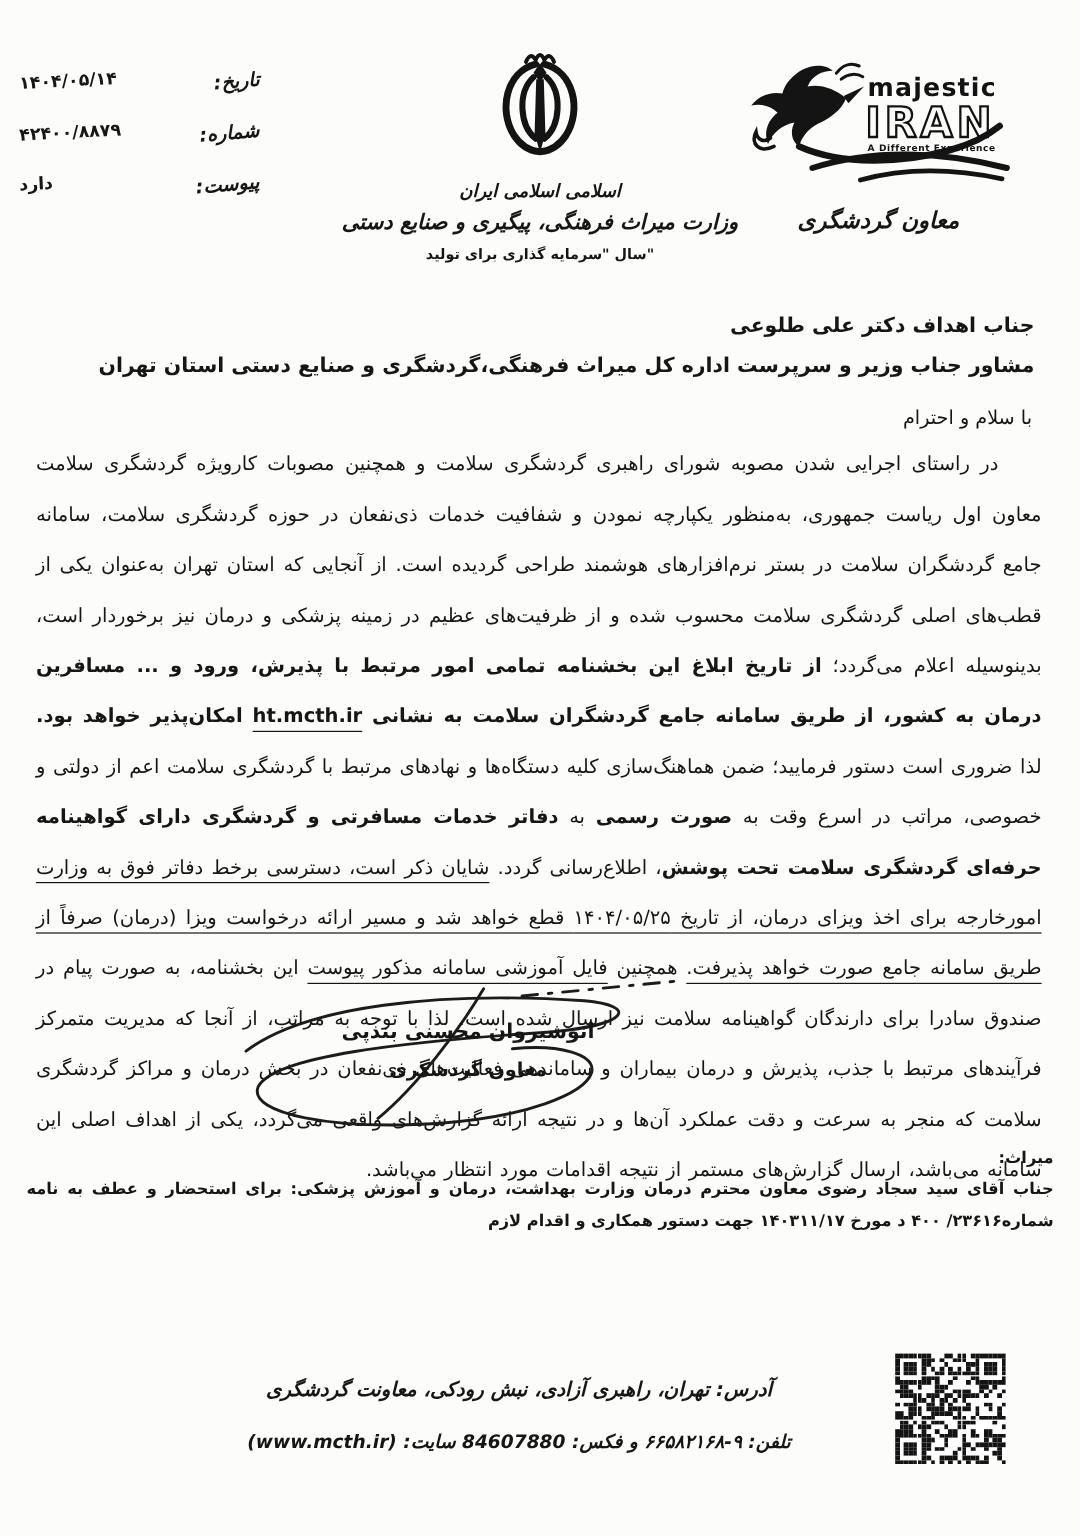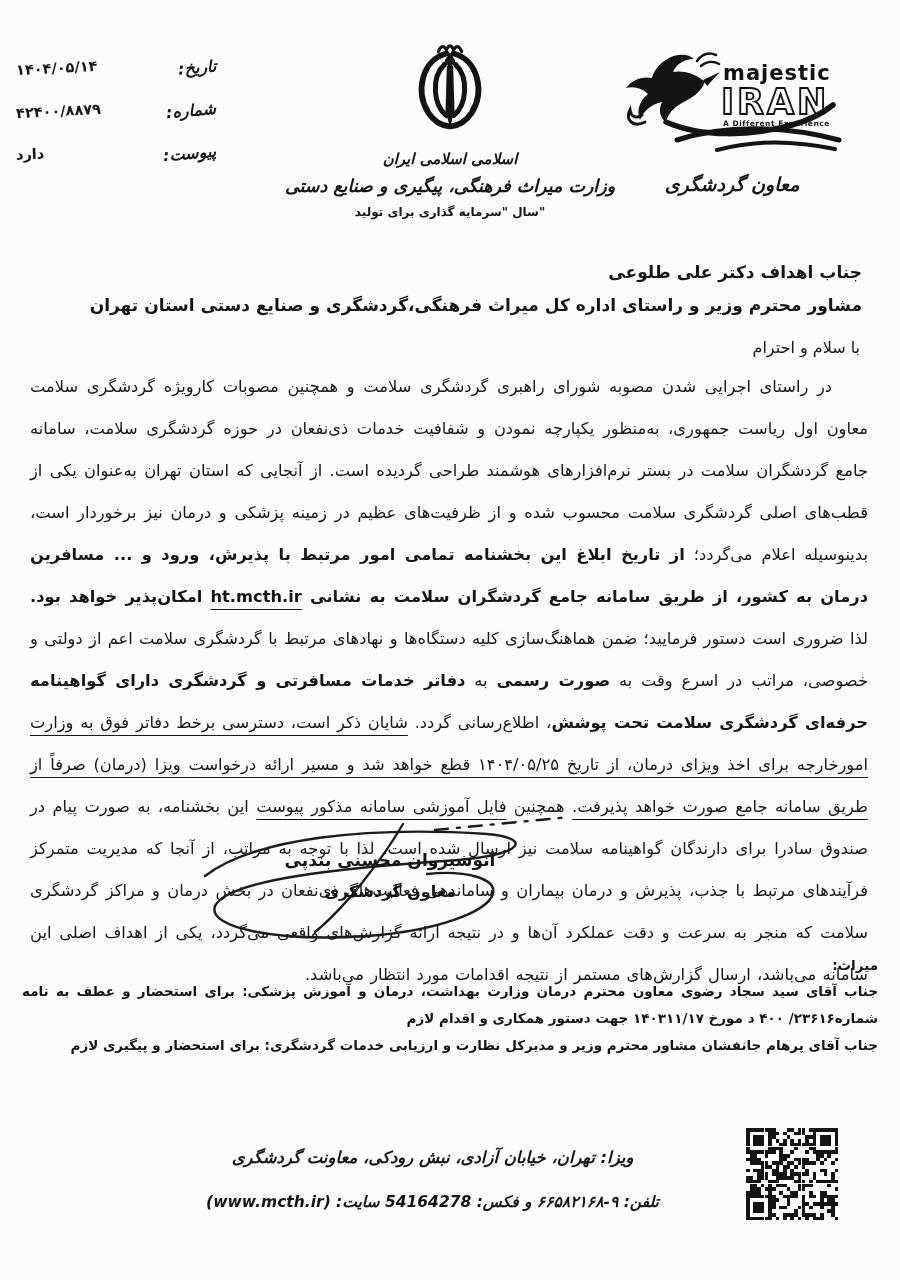--- a/index.html
+++ b/index.html
@@ -109,21 +109,21 @@
       </g>
       <text x="106" y="30" class="logo-majestic">majestic</text>
       <text x="104" y="64" class="logo-iran">IRAN</text>
       <text x="106" y="76" class="logo-tagline">A Different Experience</text>
     </svg>
     <div class="deputy-unit-title">معاون گردشگری</div>
   </div>
 
   <div class="recipient-block">
     <div>جناب اهداف دکتر علی طلوعی</div>
-    <div>مشاور محترم وزیر و راستای اداره کل میراث فرهنگی،گردشگری و صنایع دستی استان تهران</div>
+    <div>مشاور جناب وزیر و سرپرست اداره کل میراث فرهنگی،گردشگری و صنایع دستی استان تهران</div>
   </div>
 
   <div class="salutation">با سلام و احترام</div>
 
   <div class="body-paragraph"><span>در راستای اجرایی شدن مصوبه شورای راهبری گردشگری سلامت و همچنین مصوبات کارویژه گردشگری سلامت معاون اول ریاست جمهوری، به‌منظور یکپارچه نمودن و شفافیت خدمات ذی‌نفعان در حوزه گردشگری سلامت، سامانه جامع گردشگران سلامت در بستر نرم‌افزارهای هوشمند طراحی گردیده است. از آنجایی که استان تهران به‌عنوان یکی از قطب‌های اصلی گردشگری سلامت محسوب شده و از ظرفیت‌های عظیم در زمینه پزشکی و درمان نیز برخوردار است، بدینوسیله اعلام می‌گردد؛ </span><span class="b">از تاریخ ابلاغ این بخشنامه تمامی امور مرتبط با پذیرش، ورود و ... مسافرین درمان به کشور، از طریق سامانه جامع گردشگران سلامت به نشانی </span><span class="b u">ht.mcth.ir</span><span class="b"> امکان‌پذیر خواهد بود.</span><span> لذا ضروری است دستور فرمایید؛ ضمن هماهنگ‌سازی کلیه دستگاه‌ها و نهادهای مرتبط با گردشگری سلامت اعم از دولتی و خصوصی، مراتب در اسرع وقت به </span><span class="b">صورت رسمی</span><span> به </span><span class="b">دفاتر خدمات مسافرتی و گردشگری دارای گواهینامه حرفه‌ای گردشگری سلامت تحت پوشش</span><span>، اطلاع‌رسانی گردد. </span><span class="u">شایان ذکر است، دسترسی برخط دفاتر فوق به وزارت امورخارجه برای اخذ ویزای درمان، از تاریخ ۱۴۰۴/۰۵/۲۵ قطع خواهد شد و مسیر ارائه درخواست ویزا (درمان) صرفاً از طریق سامانه جامع صورت خواهد پذیرفت.</span><span> همچنین </span><span class="u">فایل آموزشی سامانه مذکور پیوست</span><span> این بخشنامه، به صورت پیام در صندوق سادرا برای دارندگان گواهینامه سلامت نیز ارسال شده است. لذا با توجه به مراتب، از آنجا که مدیریت متمرکز فرآیندهای مرتبط با جذب، پذیرش و درمان بیماران و ساماندهی فعالیت‌های ذی‌نفعان در بخش درمان و مراکز گردشگری سلامت که منجر به سرعت و دقت عملکرد آن‌ها و در نتیجه ارائه گزارش‌های واقعی می‌گردد، یکی از اهداف اصلی این سامانه می‌باشد، ارسال گزارش‌های مستمر از نتیجه اقدامات مورد انتظار می‌باشد.</span></div>
 
   <div class="signature-block">
     <svg viewBox="0 0 410 160" width="410" height="160">
       <g fill="none" stroke="#1c1c1c" stroke-linecap="round">
         <path d="M250,20 L385,7" stroke-width="2.4" stroke-dasharray="13 9 3 9"></path>
@@ -133,27 +133,26 @@
       </g>
     </svg>
     <div class="signature-name">انوشیروان محسنی بندپی</div>
     <div class="signature-title">معاون گردشگری</div>
   </div>
 
   <div class="cc-block">
     <div class="cc-label">میراث:</div>
     <div>
         <div class="cc-item">جناب آقای سید سجاد رضوی معاون محترم درمان وزارت بهداشت، درمان و آموزش پزشکی: برای استحضار و عطف به نامه شماره۲۳۶۱۶/ ۴۰۰ د مورخ ۱۴۰۳۱۱/۱۷ جهت دستور همکاری و اقدام لازم</div>
-        <div class="cc-item">جناب آقای پرهام جانفشان مشاور محترم وزیر و مدیرکل نظارت و ارزیابی خدمات گردشگری: برای استحضار و پیگیری لازم</div>
       </div>
   </div>
 
   <div class="footer-text">
-    <div class="footer-address">ویزا: تهران، خیابان آزادی، نبش رودکی، معاونت گردشگری</div>
-    <div class="footer-contact">تلفن: ۹-۶۶۵۸۲۱۶۸ و فکس: 54164278 سایت: (www.mcth.ir)</div>
+    <div class="footer-address">آدرس: تهران، راهبری آزادی، نبش رودکی، معاونت گردشگری</div>
+    <div class="footer-contact">تلفن: ۹-۶۶۵۸۲۱۶۸ و فکس: 84607880 سایت: (www.mcth.ir)</div>
   </div>
   <div class="qr">
       <i style="left:0.0px;top:0.0px"></i>
       <i style="left:3.7px;top:0.0px"></i>
       <i style="left:7.4px;top:0.0px"></i>
       <i style="left:11.1px;top:0.0px"></i>
       <i style="left:14.8px;top:0.0px"></i>
       <i style="left:18.5px;top:0.0px"></i>
       <i style="left:22.2px;top:0.0px"></i>
       <i style="left:25.9px;top:0.0px"></i>

